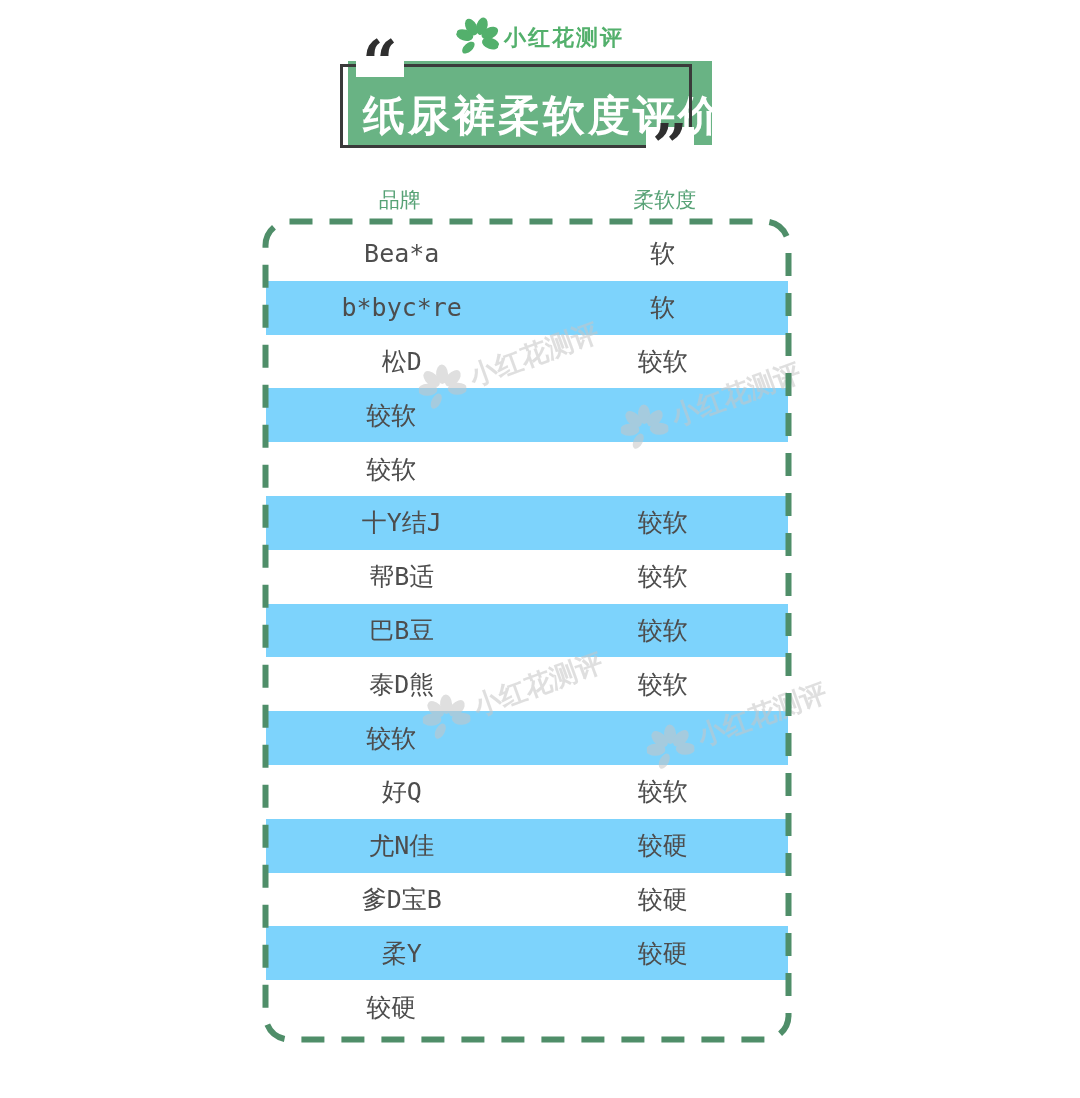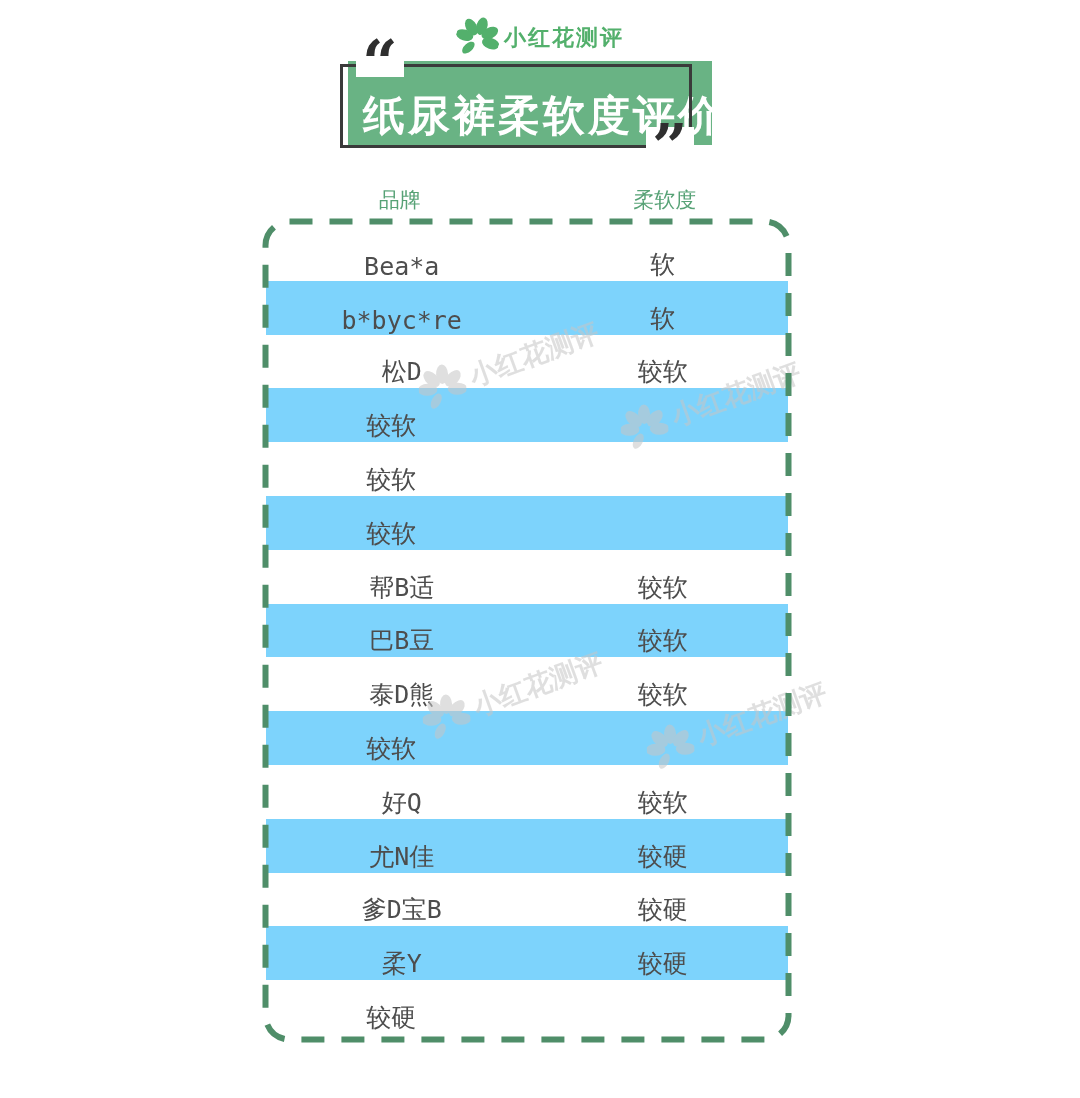--- a/index.html
+++ b/index.html
@@ -120,21 +120,21 @@
   }
   .rows {
     position: absolute;
     left: 4px;
     right: 4px;
     top: 9px;
     z-index: 1;
   }
   .row {
     display: flex;
-    align-items: flex-end;
+    align-items: center;
     height: 53.8px;
   }
   .row.alt { background: #7dd3fc; }
   .cell {
     text-align: center;
     font-size: 25px;
     color: #4d4d4d;
     font-family: "DejaVu Sans Mono", "DejaVu Sans", sans-serif;
   }
   .cell.brand { width: 52%; }
@@ -223,20 +223,21 @@
 
   <div class="row alt">
     <span class="cell soft">较软</span>
   </div>
 
   <div class="row">
     <span class="cell soft">较软</span>
   </div>
 
   <div class="row alt">
+    <span class="cell brand">十Y结J</span>
     <span class="cell soft">较软</span>
   </div>
 
   <div class="row">
     <span class="cell brand">帮B适</span>
     <span class="cell soft">较软</span>
   </div>
 
   <div class="row alt">
     <span class="cell brand">巴B豆</span>

